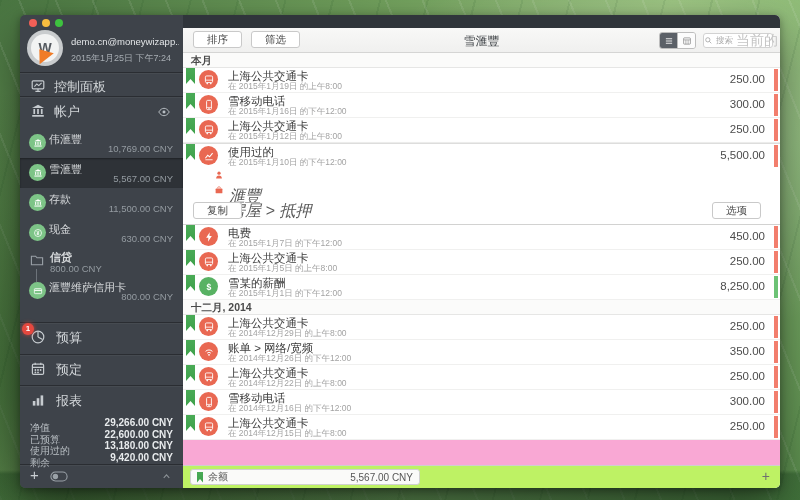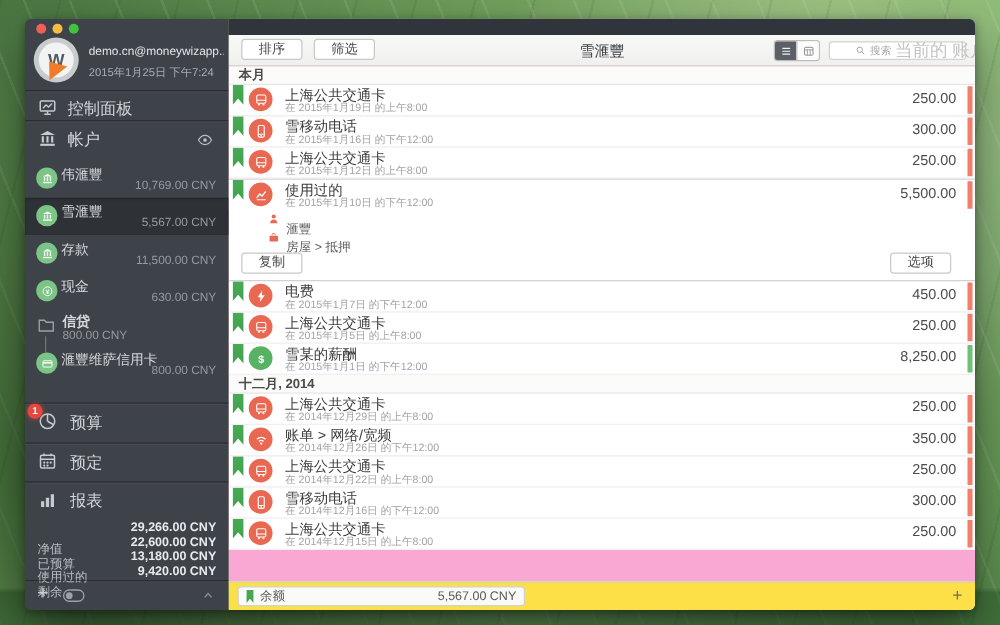--- a/index.html
+++ b/index.html
@@ -51,41 +51,41 @@
   .acct.group .a-amt-left{position:absolute;left:30px;top:15px;font-size:9.5px;color:#949ba1;}
   .acct.child::before{content:"";position:absolute;left:16px;top:-7px;width:1px;height:13px;background:#6d737a;}
   .nav2{position:absolute;left:0;right:0;height:26px;}
   .nav2 .nicon{position:absolute;left:10px;top:5px;color:#c6cbcf;}
   .nav2 .nlabel{position:absolute;left:36px;top:5px;font-size:13px;color:#d2d6d9;}
   .badge{position:absolute;left:2px;top:-1px;width:12px;height:12px;border-radius:50%;
     background:var(--badge-color,#e5483f);color:#fff;font-size:8px;font-weight:bold;text-align:center;
     line-height:12px;box-shadow:0 0 4px rgba(229,72,63,.8);z-index:2;}
   .stats{position:absolute;left:0;right:0;top:402px;}
   .stat{position:relative;height:11.5px;}
-  .stat .l{position:absolute;left:10px;top:15px;font-size:10px;color:#b9bfc4;}
+  .stat .l{position:absolute;left:10px;top:4px;font-size:10px;color:#b9bfc4;}
   .stat .v{position:absolute;right:10px;top:0;font-size:10px;font-weight:bold;color:#e8ebed;}
   .sb-foot-plus{position:absolute;left:10px;top:452px;font-size:15px;color:#c9ced2;line-height:15px;}
   .sb-foot-toggle{position:absolute;left:30px;top:456px;color:#9aa1a7;}
   .sb-foot-chev{position:absolute;right:11px;top:456px;color:#8b9196;}
   
   .main{flex:1;min-width:0;display:flex;flex-direction:column;background:#fff;}
   .titlestrip{height:13px;background:#30353b;flex:none;}
   .toolbar{position:relative;height:24px;flex:none;background:linear-gradient(#f8f8f7,#f0f0ef);
     border-bottom:1px solid #d5d5d4;}
   .tb-left{position:absolute;left:10px;top:3px;display:flex;gap:9px;}
   .tb-btn{height:15px;line-height:15px;padding:0 13px;font-size:10.5px;color:#454545;background:#fff;
     border:1px solid #c9c9c9;border-radius:3px;cursor:default;}
   .tb-title{position:absolute;left:0;right:0;top:5px;text-align:center;font-size:12px;color:#3f4347;}
   .tb-right{position:absolute;right:7px;top:4px;display:flex;align-items:center;gap:7px;}
   .segmented{display:flex;border:1px solid #bdbdbd;border-radius:3px;overflow:hidden;height:15px;}
   .seg{width:17px;display:flex;align-items:center;justify-content:center;background:#fcfcfc;color:#8a8a8a;}
   .seg.sel{background:#5b6067;color:#f2f2f2;}
   .seg + .seg{border-left:1px solid #bdbdbd;}
   .searchbox{width:68px;height:13px;border:1px solid #d2d2d2;border-radius:3px;background:#fff;
-    display:flex;align-items:center;padding:0 20px;gap:3px;}
+    display:flex;align-items:center;padding:0 0;gap:3px;}
   .searchbox .ph{font-size:8.5px;color:#ababab;white-space:nowrap;}
   .searchbox .scope{font-size:14px;color:#c4c4c4;margin-left:auto;white-space:nowrap;}
   .searchbox .sicon{color:#9b9b9b;}
   .content{flex:1;overflow:hidden;background:#f9a8d4;position:relative;}
   .ghead{height:14px;line-height:14px;padding-left:8px;font-size:10.5px;font-weight:bold;color:#4a4a4a;
     background:#fbfbfa;border-bottom:1px solid #e6e6e5;}
   .row{position:relative;height:24px;border-bottom:1px solid #f0f0ef;background:#fff;}
   .flag{position:absolute;left:3px;top:0;width:9px;height:16px;
     background:linear-gradient(180deg,#49aa56,var(--flag-color,#3fa24c));
     -webkit-clip-path:polygon(0 0,100% 0,100% 100%,50% 68%,0 100%);
@@ -98,25 +98,25 @@
   .t-sub{position:absolute;left:45px;top:13px;font-size:8.5px;color:#a3a3a3;white-space:nowrap;}
   .t-amt{position:absolute;right:15px;top:5px;font-size:11.5px;color:#4c4c4c;}
   .strip{position:absolute;right:2px;top:1px;bottom:1px;width:4px;background:var(--expense-strip,#f27e6d);}
   .strip.income{background:var(--income-strip,#6cc275);}
   .expblock{position:relative;background:#fff;border-top:1px solid #dddddc;border-bottom:1px solid #d2d2d1;
     box-shadow:0 1px 3px rgba(0,0,0,.1);}
   .expblock .row{border-bottom:none;}
   .dline{position:relative;height:15px;}
   .dline .dicon{position:absolute;left:31px;top:2px;color:var(--expense-color,#e96852);}
   .dline .dicon svg{width:10px;height:10px;}
-  .dline .dtext{position:absolute;left:46px;top:8px;font-size:10px;color:#5a5a5a;}
+  .dline .dtext{position:absolute;left:46px;top:18px;font-size:16px;color:#5a5a5a;font-style:italic;}
   .expbtns{position:relative;height:26px;}
   .btn-copy{position:absolute;left:10px;top:4px;}
   .btn-options{position:absolute;right:19px;top:4px;}
-  .footerbar{position:relative;height:22px;flex:none;background:#fde047;border-top:1px solid #cfcfce;}
+  .footerbar{position:relative;height:22px;flex:none;background:#bef264;border-top:1px solid #cfcfce;}
   .balbox{position:absolute;left:7px;top:3px;width:216px;height:14px;border:1px solid #d1d1d0;
     border-radius:3px;background:#fafaf9;display:flex;align-items:center;padding:0 6px;gap:5px;}
   .balbox .bflag{width:6px;height:11px;flex:none;
     background:linear-gradient(180deg,#49aa56,var(--flag-color,#3fa24c));
     -webkit-clip-path:polygon(0 0,100% 0,100% 100%,50% 68%,0 100%);
     clip-path:polygon(0 0,100% 0,100% 100%,50% 68%,0 100%);}
   .balbox .blabel{font-size:10px;color:#565656;}
   .balbox .bvalue{font-size:10px;color:#565656;margin-left:auto;}
   .fb-plus{position:absolute;right:10px;top:2px;font-size:14px;color:#6f6f6f;line-height:16px;}
   .ic{display:block;} svg.sz14{width:14px;height:14px;} svg.sz16{width:16px;height:16px;}

